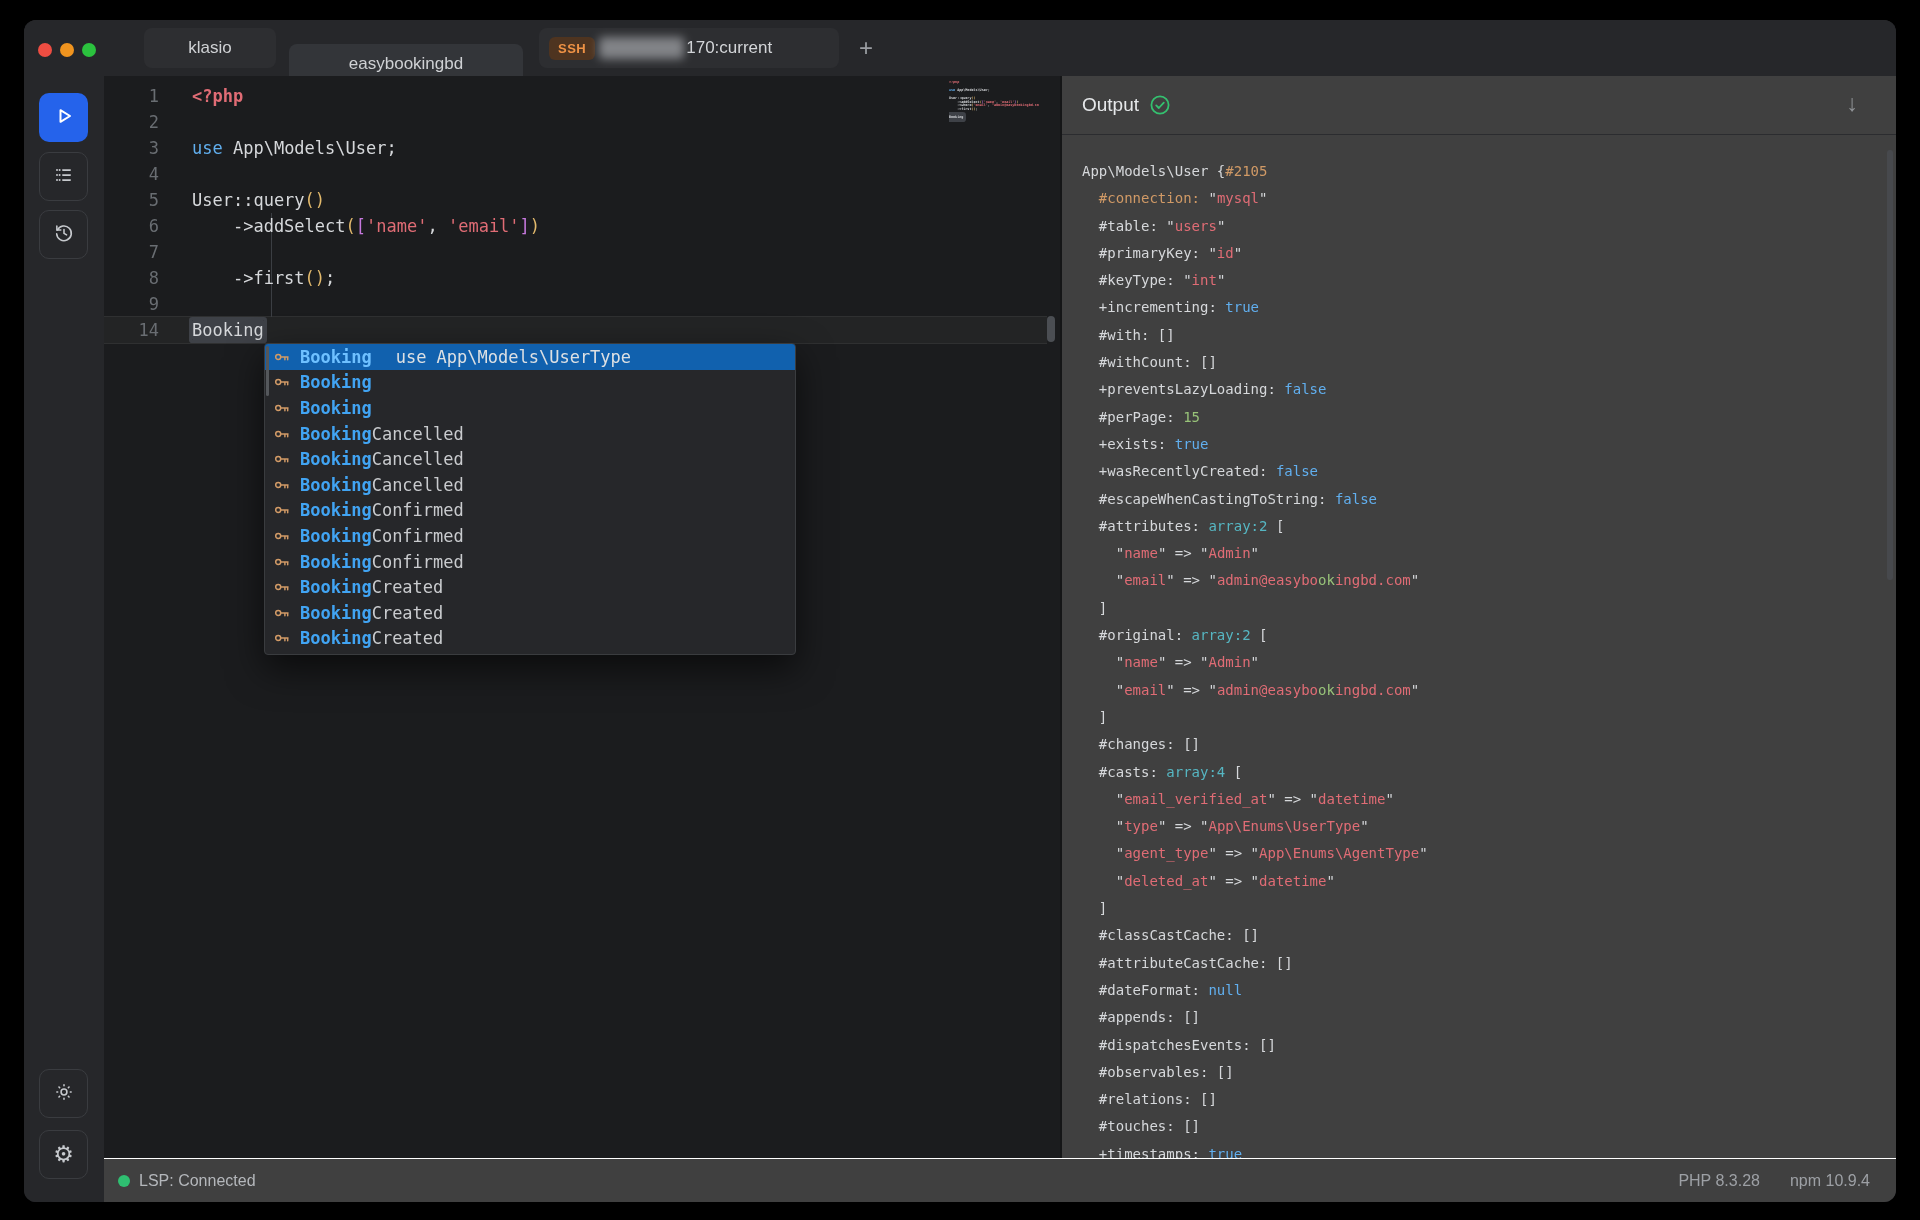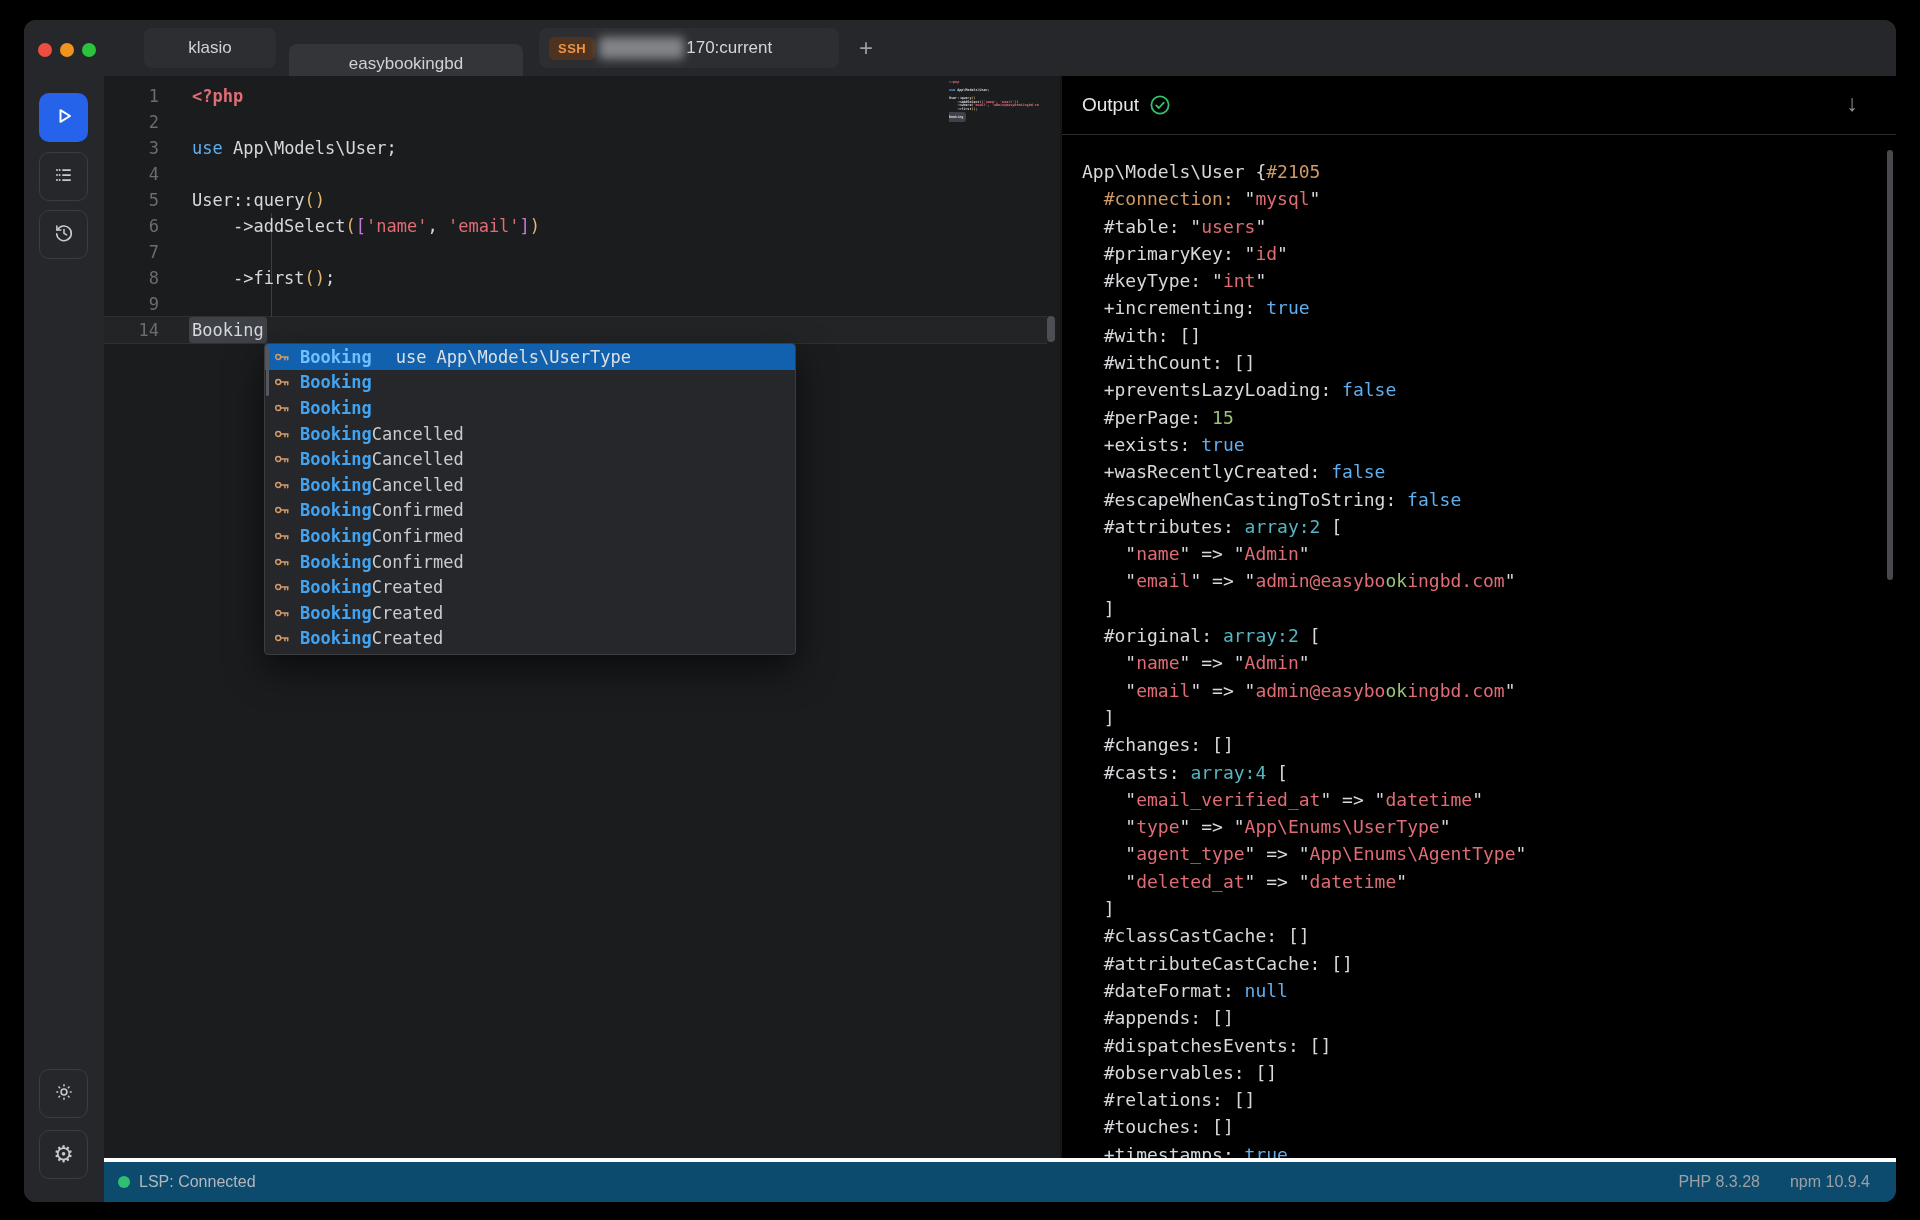--- a/index.html
+++ b/index.html
@@ -67,33 +67,33 @@
   .cicon{width:17px;height:17px;flex:none;display:flex;align-items:center;}
   .clabel{margin-left:9px;white-space:pre;}
   .cprefix{color:#41a4f3;font-weight:bold;}
   .citem.selected .cprefix{color:#6ec0ff;}
   .csuffix{color:#c9cbce;}
   .cdetail{margin-left:24px;color:#dde0e3;white-space:pre;}
   .cscroll{position:absolute;left:1px;top:2px;width:3px;height:50px;border-radius:2px;background:#54575b;}
 
   
   .divider{position:absolute;left:1036px;top:56px;bottom:44px;width:2px;background:#151617;}
-  .outpanel{position:absolute;left:1038px;right:0;top:56px;bottom:44px;background:#000000;overflow:hidden;}
+  .outpanel{position:absolute;left:1038px;right:0;top:56px;bottom:44px;background:#404040;overflow:hidden;}
   .outhead{position:absolute;left:0;right:0;top:0;height:58px;display:flex;align-items:center;padding-left:20px;}
   .outtitle{font-size:19px;color:#e6e8ea;}
   .outcheck{margin-left:10px;display:flex;align-items:center;}
   .outarrow{position:absolute;right:38px;top:14px;font-size:23px;color:#8f9296;}
   .outsep{position:absolute;left:0;right:0;top:58px;height:1px;background:#2b2c2f;}
   .outlines{position:absolute;left:20px;top:82px;right:14px;white-space:pre;
-            font-family:"DejaVu Sans Mono",monospace;font-size:18px;line-height:27.3px;color:#d6d8db;}
+            font-family:"DejaVu Sans Mono",monospace;font-size:14px;line-height:27.3px;color:#d6d8db;}
   .oscroll{position:absolute;right:3px;top:74px;width:6px;height:430px;border-radius:3px;background:#47494d;}
 
   
-  .statusbar{position:absolute;left:80px;right:0;bottom:0;height:44px;background:#0c4a6e;
-             border-top:4px solid #ffffff;display:flex;align-items:center;box-sizing:border-box;}
+  .statusbar{position:absolute;left:80px;right:0;bottom:0;height:44px;background:#404040;
+             border-top:1px solid #ffffff;display:flex;align-items:center;box-sizing:border-box;}
   .dot{width:12px;height:12px;border-radius:50%;background:#2fbf71;margin-left:14px;flex:none;}
   .lsp{margin-left:9px;color:#b4b7bb;font-size:16px;}
   .sright{margin-left:auto;display:flex;gap:30px;margin-right:26px;color:#9da0a5;font-size:16px;}
 </style>
 </head>
 <body>
 
 <div class="stage">
   <div class="window">
 

